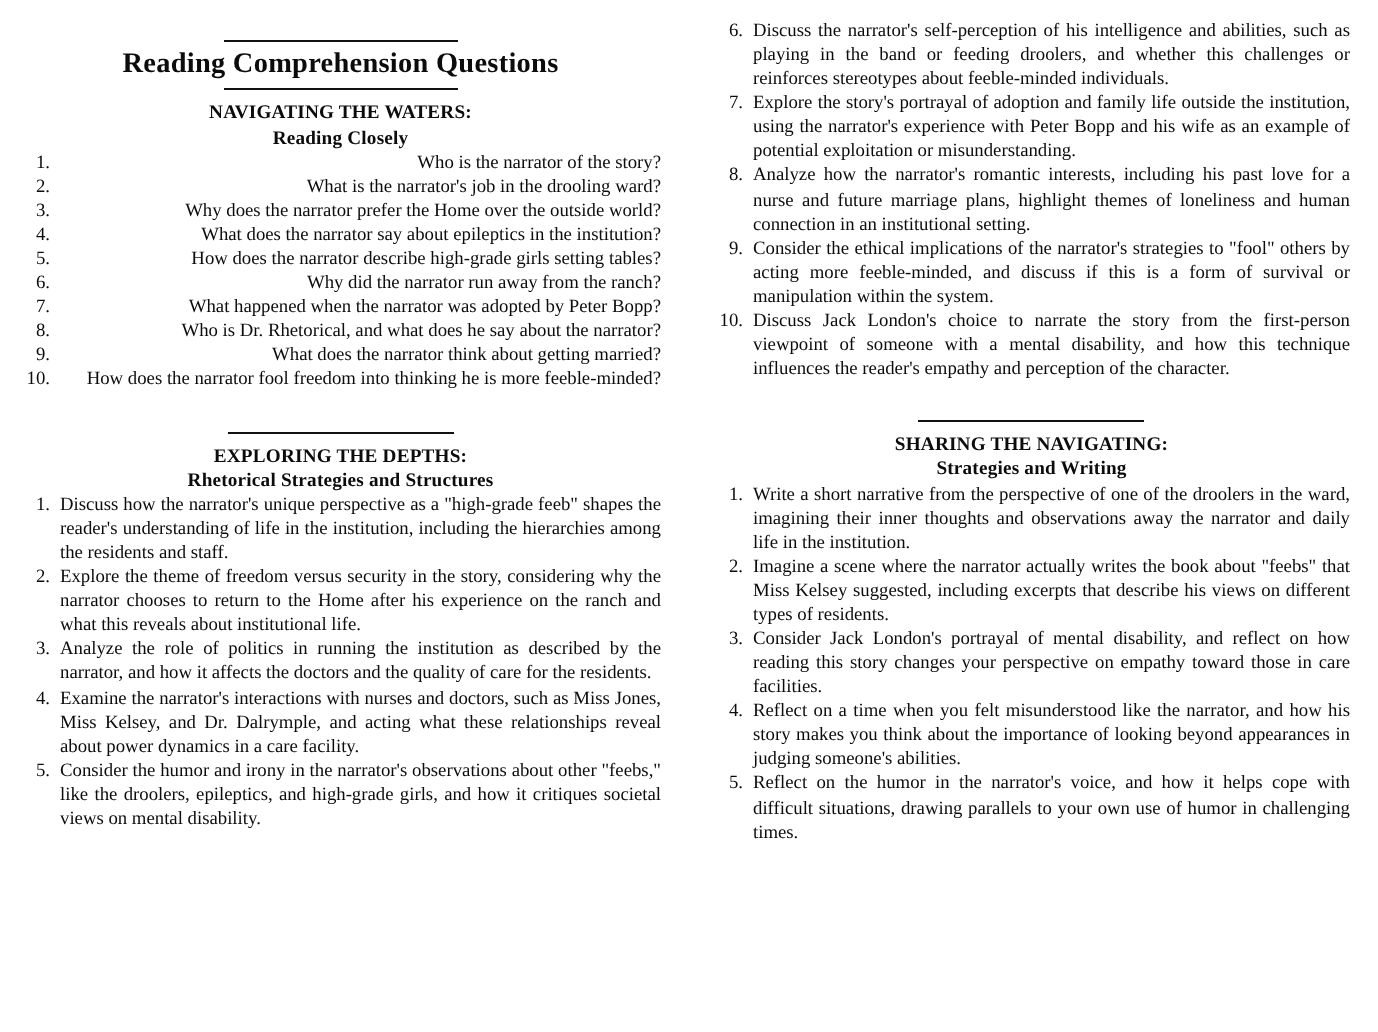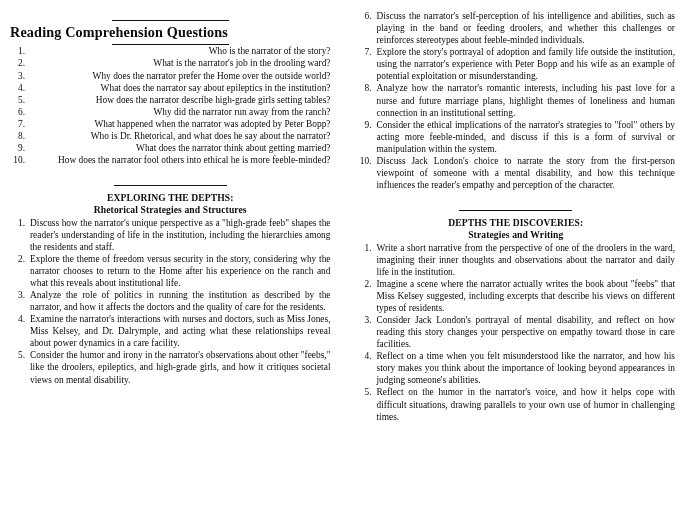--- a/index.html
+++ b/index.html
@@ -33,20 +33,21 @@
   .col {
     box-sizing: border-box;
     width: 344.5px;
     font-family: Liberation Serif, serif;
   }
   .col-left  { padding: 10px 14px 0 10px; }
   .col-right { padding: 10px 14px 0 12px; }
 
   
   .doc-title-block {
+    text-align: center;
     margin: 10px 0 0 0;
   }
   .rule {
     border: 0;
     border-top: 1.1px solid #111;
     margin: 0 auto;
     height: 0;
   }
   .rule-title { width: 117px; }
   .rule-section { width: 113px; }
@@ -121,33 +122,35 @@
 
     <div class="col col-left">
 
       <div class="doc-title-block">
         <hr class="rule rule-title">
         <div class="doc-title">Reading Comprehension Questions</div>
         <hr class="rule rule-title">
       </div>
 
       <div class="section-head">
+        <div class="line1">NAVIGATING THE WATERS:</div>
+        <div class="line2">Reading Closely</div>
       </div>
 
       <ol class="qlist plain list-closely">
         <li>Who is the narrator of the story?</li>
         <li>What is the narrator's job in the drooling ward?</li>
         <li>Why does the narrator prefer the Home over the outside world?</li>
         <li>What does the narrator say about epileptics in the institution?</li>
         <li>How does the narrator describe high-grade girls setting tables?</li>
         <li>Why did the narrator run away from the ranch?</li>
         <li>What happened when the narrator was adopted by Peter Bopp?</li>
         <li>Who is Dr. Rhetorical, and what does he say about the narrator?</li>
         <li>What does the narrator think about getting married?</li>
-        <li>How does the narrator fool others into ethical he is more feeble-minded?</li>
+        <li>How does the narrator fool freedom into thinking he is more feeble-minded?</li>
       </ol>
 
       <div class="section-divider">
         <hr class="rule rule-section">
       </div>
 
       <div class="section-head">
         <div class="line1">EXPLORING THE DEPTHS:</div>
         <div class="line2">Rhetorical Strategies and Structures</div>
       </div>
@@ -170,26 +173,26 @@
         <li>Analyze how the narrator's romantic interests, including his past love for a nurse and future marriage plans, highlight themes of loneliness and human connection in an institutional setting.</li>
         <li>Consider the ethical implications of the narrator's strategies to "fool" others by acting more feeble-minded, and discuss if this is a form of survival or manipulation within the system.</li>
         <li>Discuss Jack London's choice to narrate the story from the first-person viewpoint of someone with a mental disability, and how this technique influences the reader's empathy and perception of the character.</li>
       </ol>
 
       <div class="section-divider">
         <hr class="rule rule-section">
       </div>
 
       <div class="section-head">
-        <div class="line1">DEPTHS THE DISCOVERIES:</div>
+        <div class="line1">SHARING THE NAVIGATING:</div>
         <div class="line2">Strategies and Writing</div>
       </div>
 
       <ol class="qlist justified list-sharing">
-        <li>Write a short narrative from the perspective of one of the droolers in the ward, imagining their inner thoughts and observations about the narrator and daily life in the institution.</li>
+        <li>Write a short narrative from the perspective of one of the droolers in the ward, imagining their inner thoughts and observations away the narrator and daily life in the institution.</li>
         <li>Imagine a scene where the narrator actually writes the book about "feebs" that Miss Kelsey suggested, including excerpts that describe his views on different types of residents.</li>
         <li>Consider Jack London's portrayal of mental disability, and reflect on how reading this story changes your perspective on empathy toward those in care facilities.</li>
         <li>Reflect on a time when you felt misunderstood like the narrator, and how his story makes you think about the importance of looking beyond appearances in judging someone's abilities.</li>
         <li>Reflect on the humor in the narrator's voice, and how it helps cope with difficult situations, drawing parallels to your own use of humor in challenging times.</li>
       </ol>
 
     </div>
 
   </div>
 </div>

